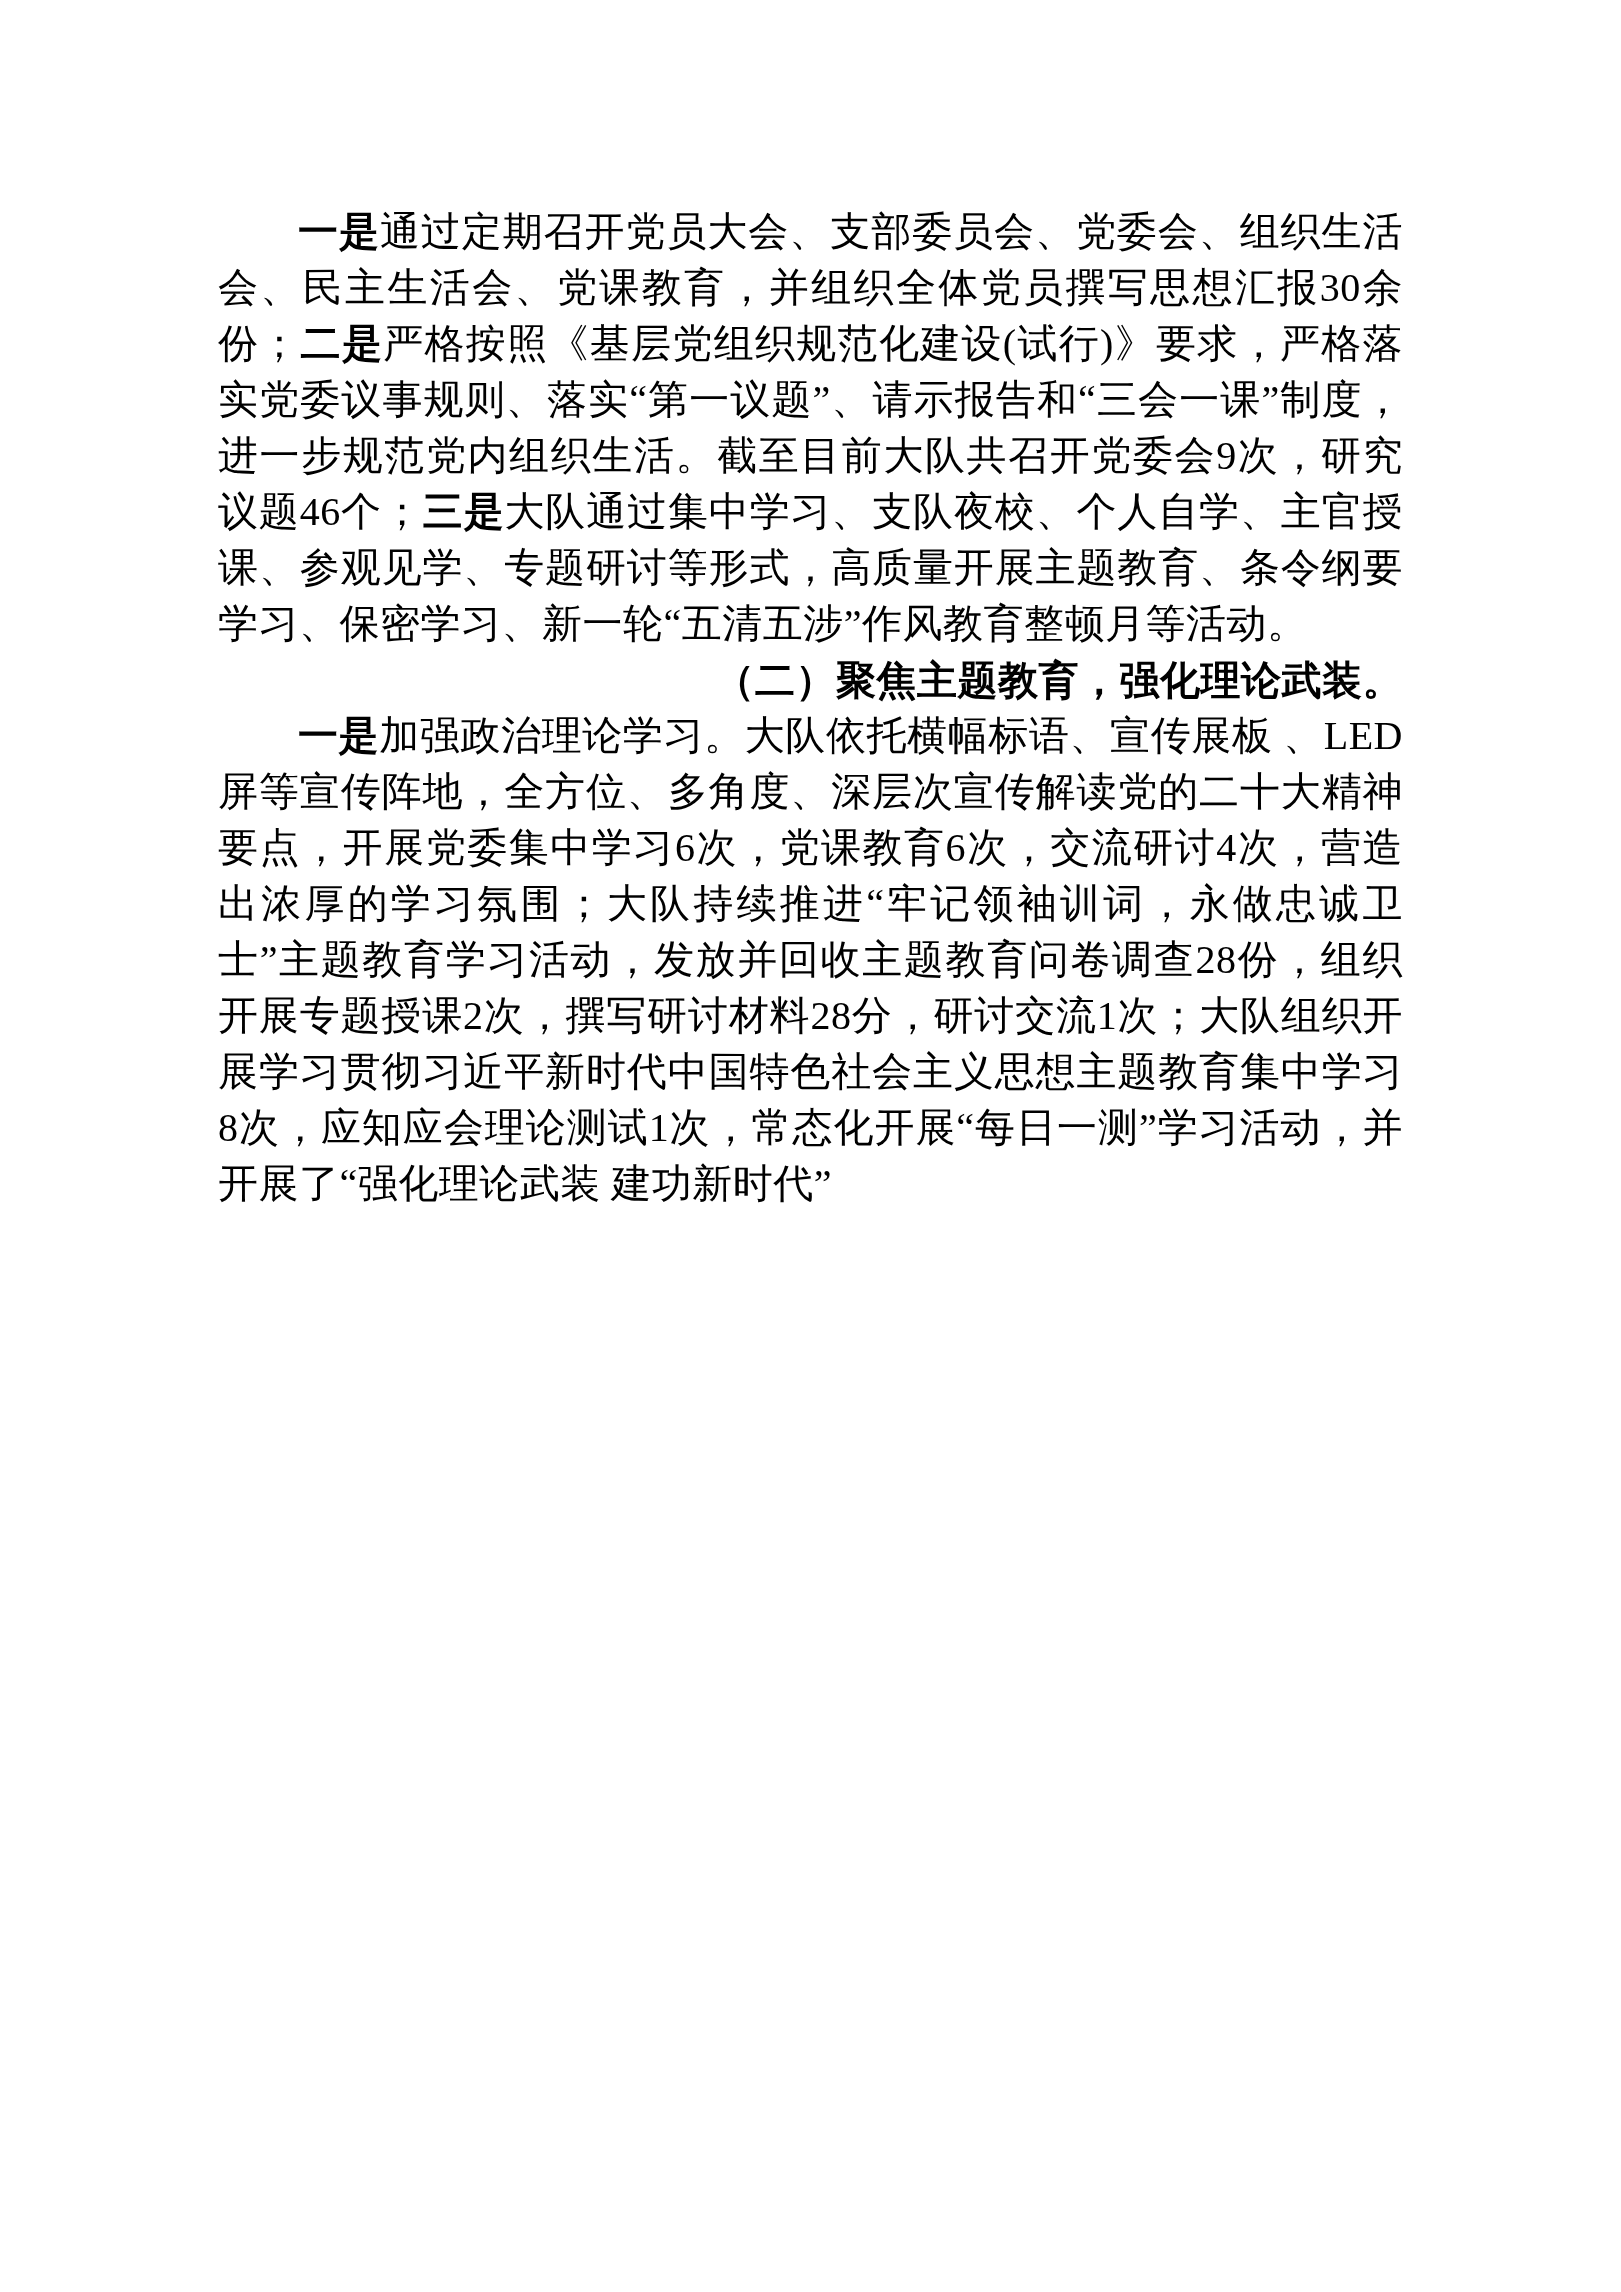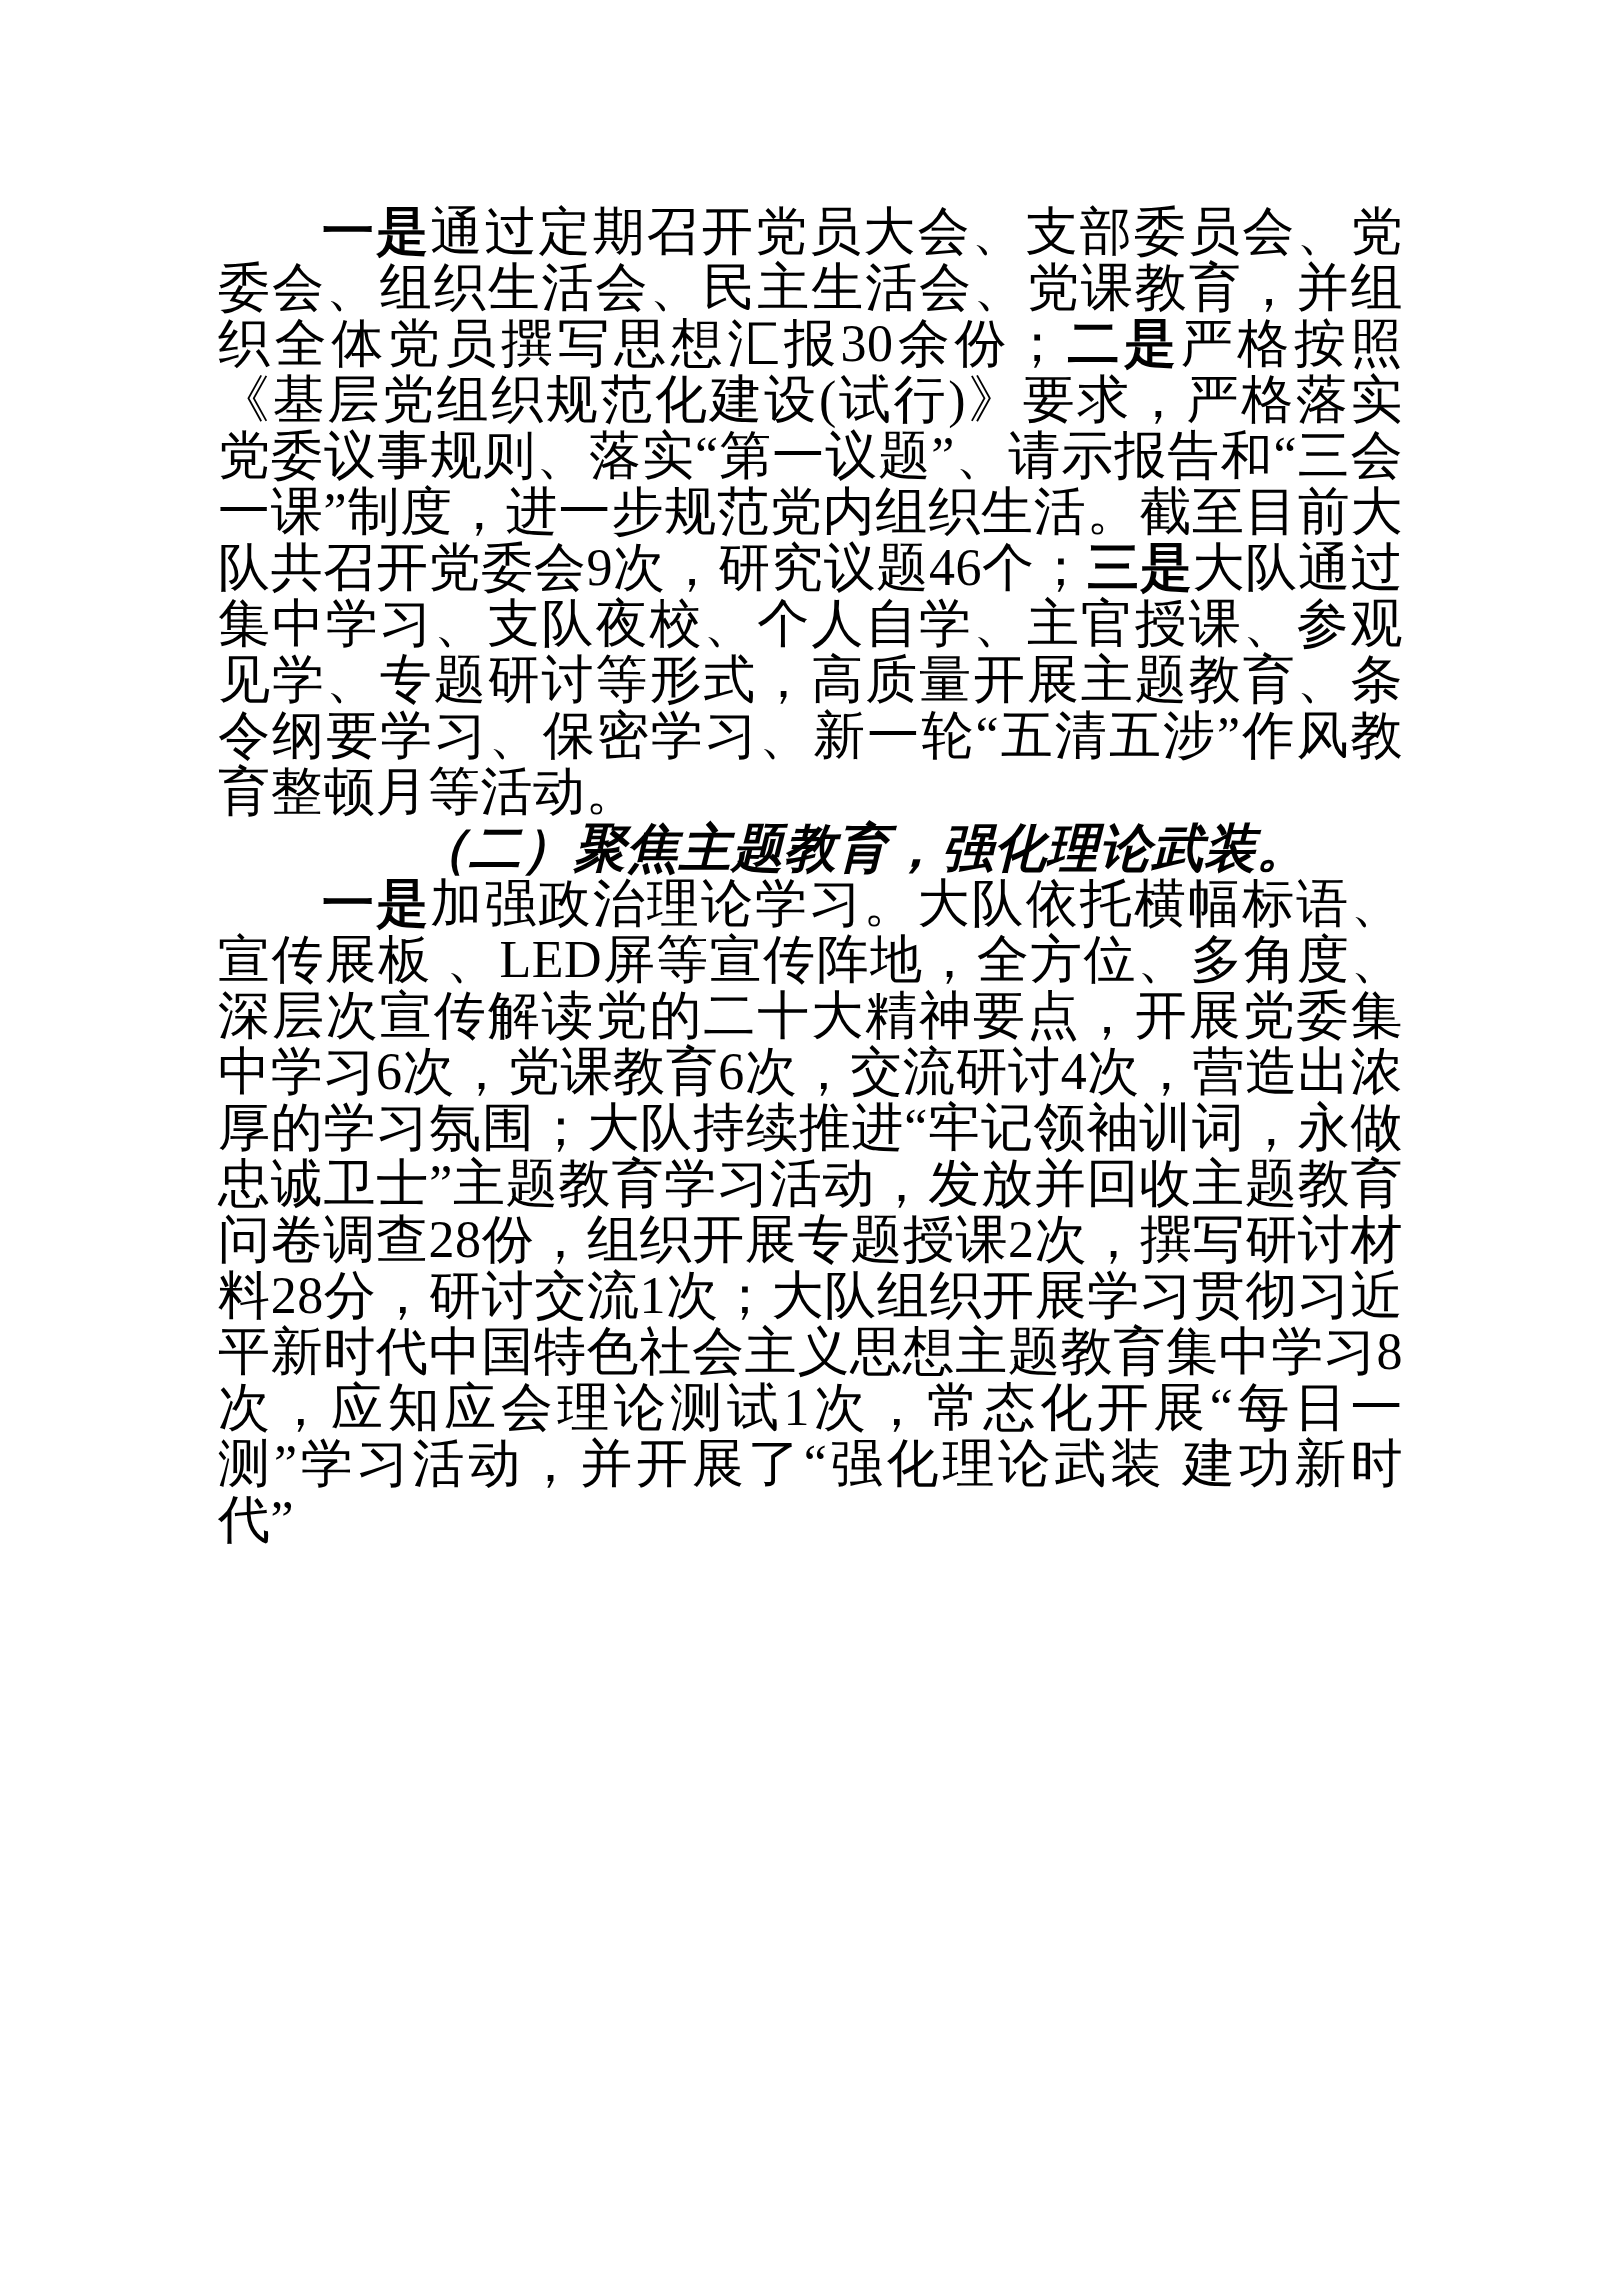--- a/index.html
+++ b/index.html
@@ -17,36 +17,35 @@
     overflow: hidden;
     font-family: "Liberation Serif", "DejaVu Serif", serif;
     color: #000000;
   }
   .doc-body {
     width: 100%;
   }
   .para {
     margin: 0;
     padding: 0;
-    font-size: 52px;
+    font-size: 40px;
     line-height: 56px;
     text-align: justify;
     text-justify: inter-ideograph;
     text-indent: 2em;
     letter-spacing: 0.5px;
     word-break: break-all;
   }
   .para .bold {
     font-weight: 700;
   }
   .para.heading {
     font-weight: 700;
     font-family: "Liberation Sans", "DejaVu Sans", sans-serif;
-    text-align: center;
-    font-style: italic;
+    text-align: right;
   }
 </style>
 </head>
 <body>
 
 <div class="page">
   <div class="doc-body">
       <p class="para"><span class="bold">一是</span><span class="">通过定期召开党员大会、支部委员会、党委会、组织生活会、民主生活会、党课教育，并组织全体党员撰写思想汇报30余份；</span><span class="bold">二是</span><span class="">严格按照《基层党组织规范化建设(试行)》要求，严格落实党委议事规则、落实“第一议题”、请示报告和“三会一课”制度，进一步规范党内组织生活。截至目前大队共召开党委会9次，研究议题46个；</span><span class="bold">三是</span><span class="">大队通过集中学习、支队夜校、个人自学、主官授课、参观见学、专题研讨等形式，高质量开展主题教育、条令纲要学习、保密学习、新一轮“五清五涉”作风教育整顿月等活动。</span></p>
       <p class="para heading"><span class="bold">（二）聚焦主题教育，强化理论武装。</span></p>
       <p class="para"><span class="bold">一是</span><span class="">加强政治理论学习。大队依托横幅标语、宣传展板 、LED屏等宣传阵地，全方位、多角度、深层次宣传解读党的二十大精神要点，开展党委集中学习6次，党课教育6次，交流研讨4次，营造出浓厚的学习氛围；大队持续推进“牢记领袖训词，永做忠诚卫士”主题教育学习活动，发放并回收主题教育问卷调查28份，组织开展专题授课2次，撰写研讨材料28分，研讨交流1次；大队组织开展学习贯彻习近平新时代中国特色社会主义思想主题教育集中学习8次，应知应会理论测试1次，常态化开展“每日一测”学习活动，并开展了“强化理论武装 建功新时代”</span></p>

